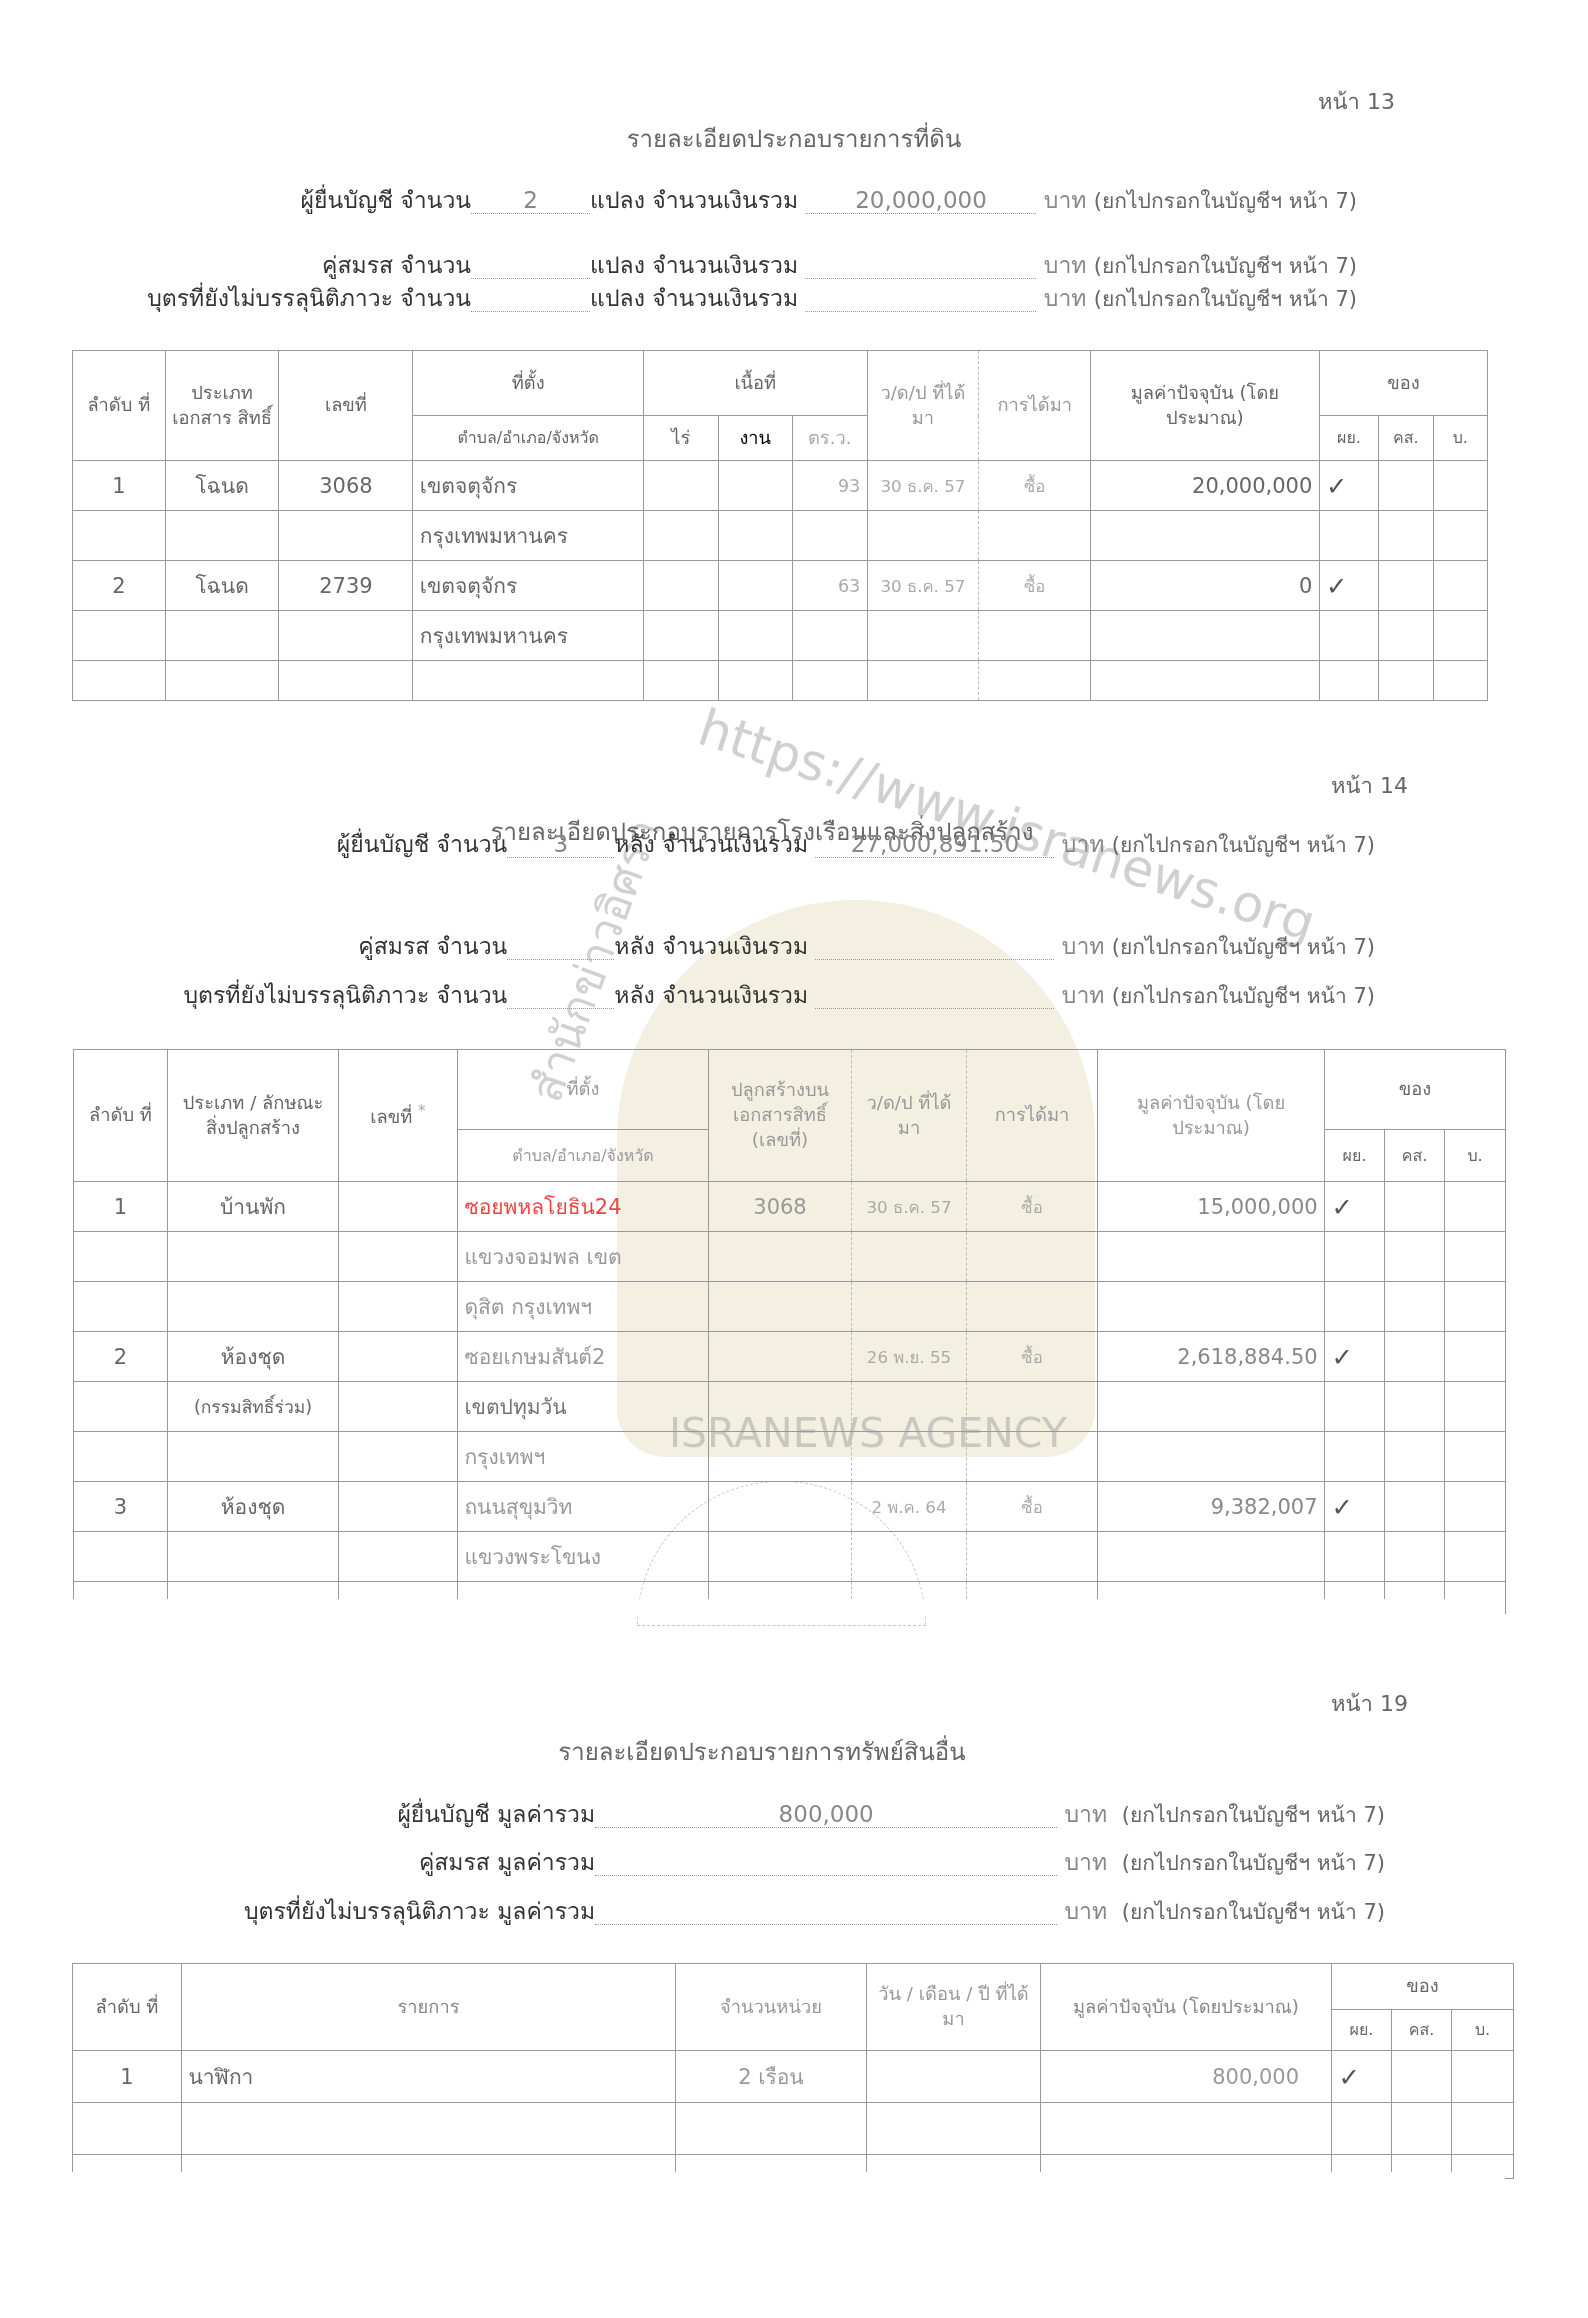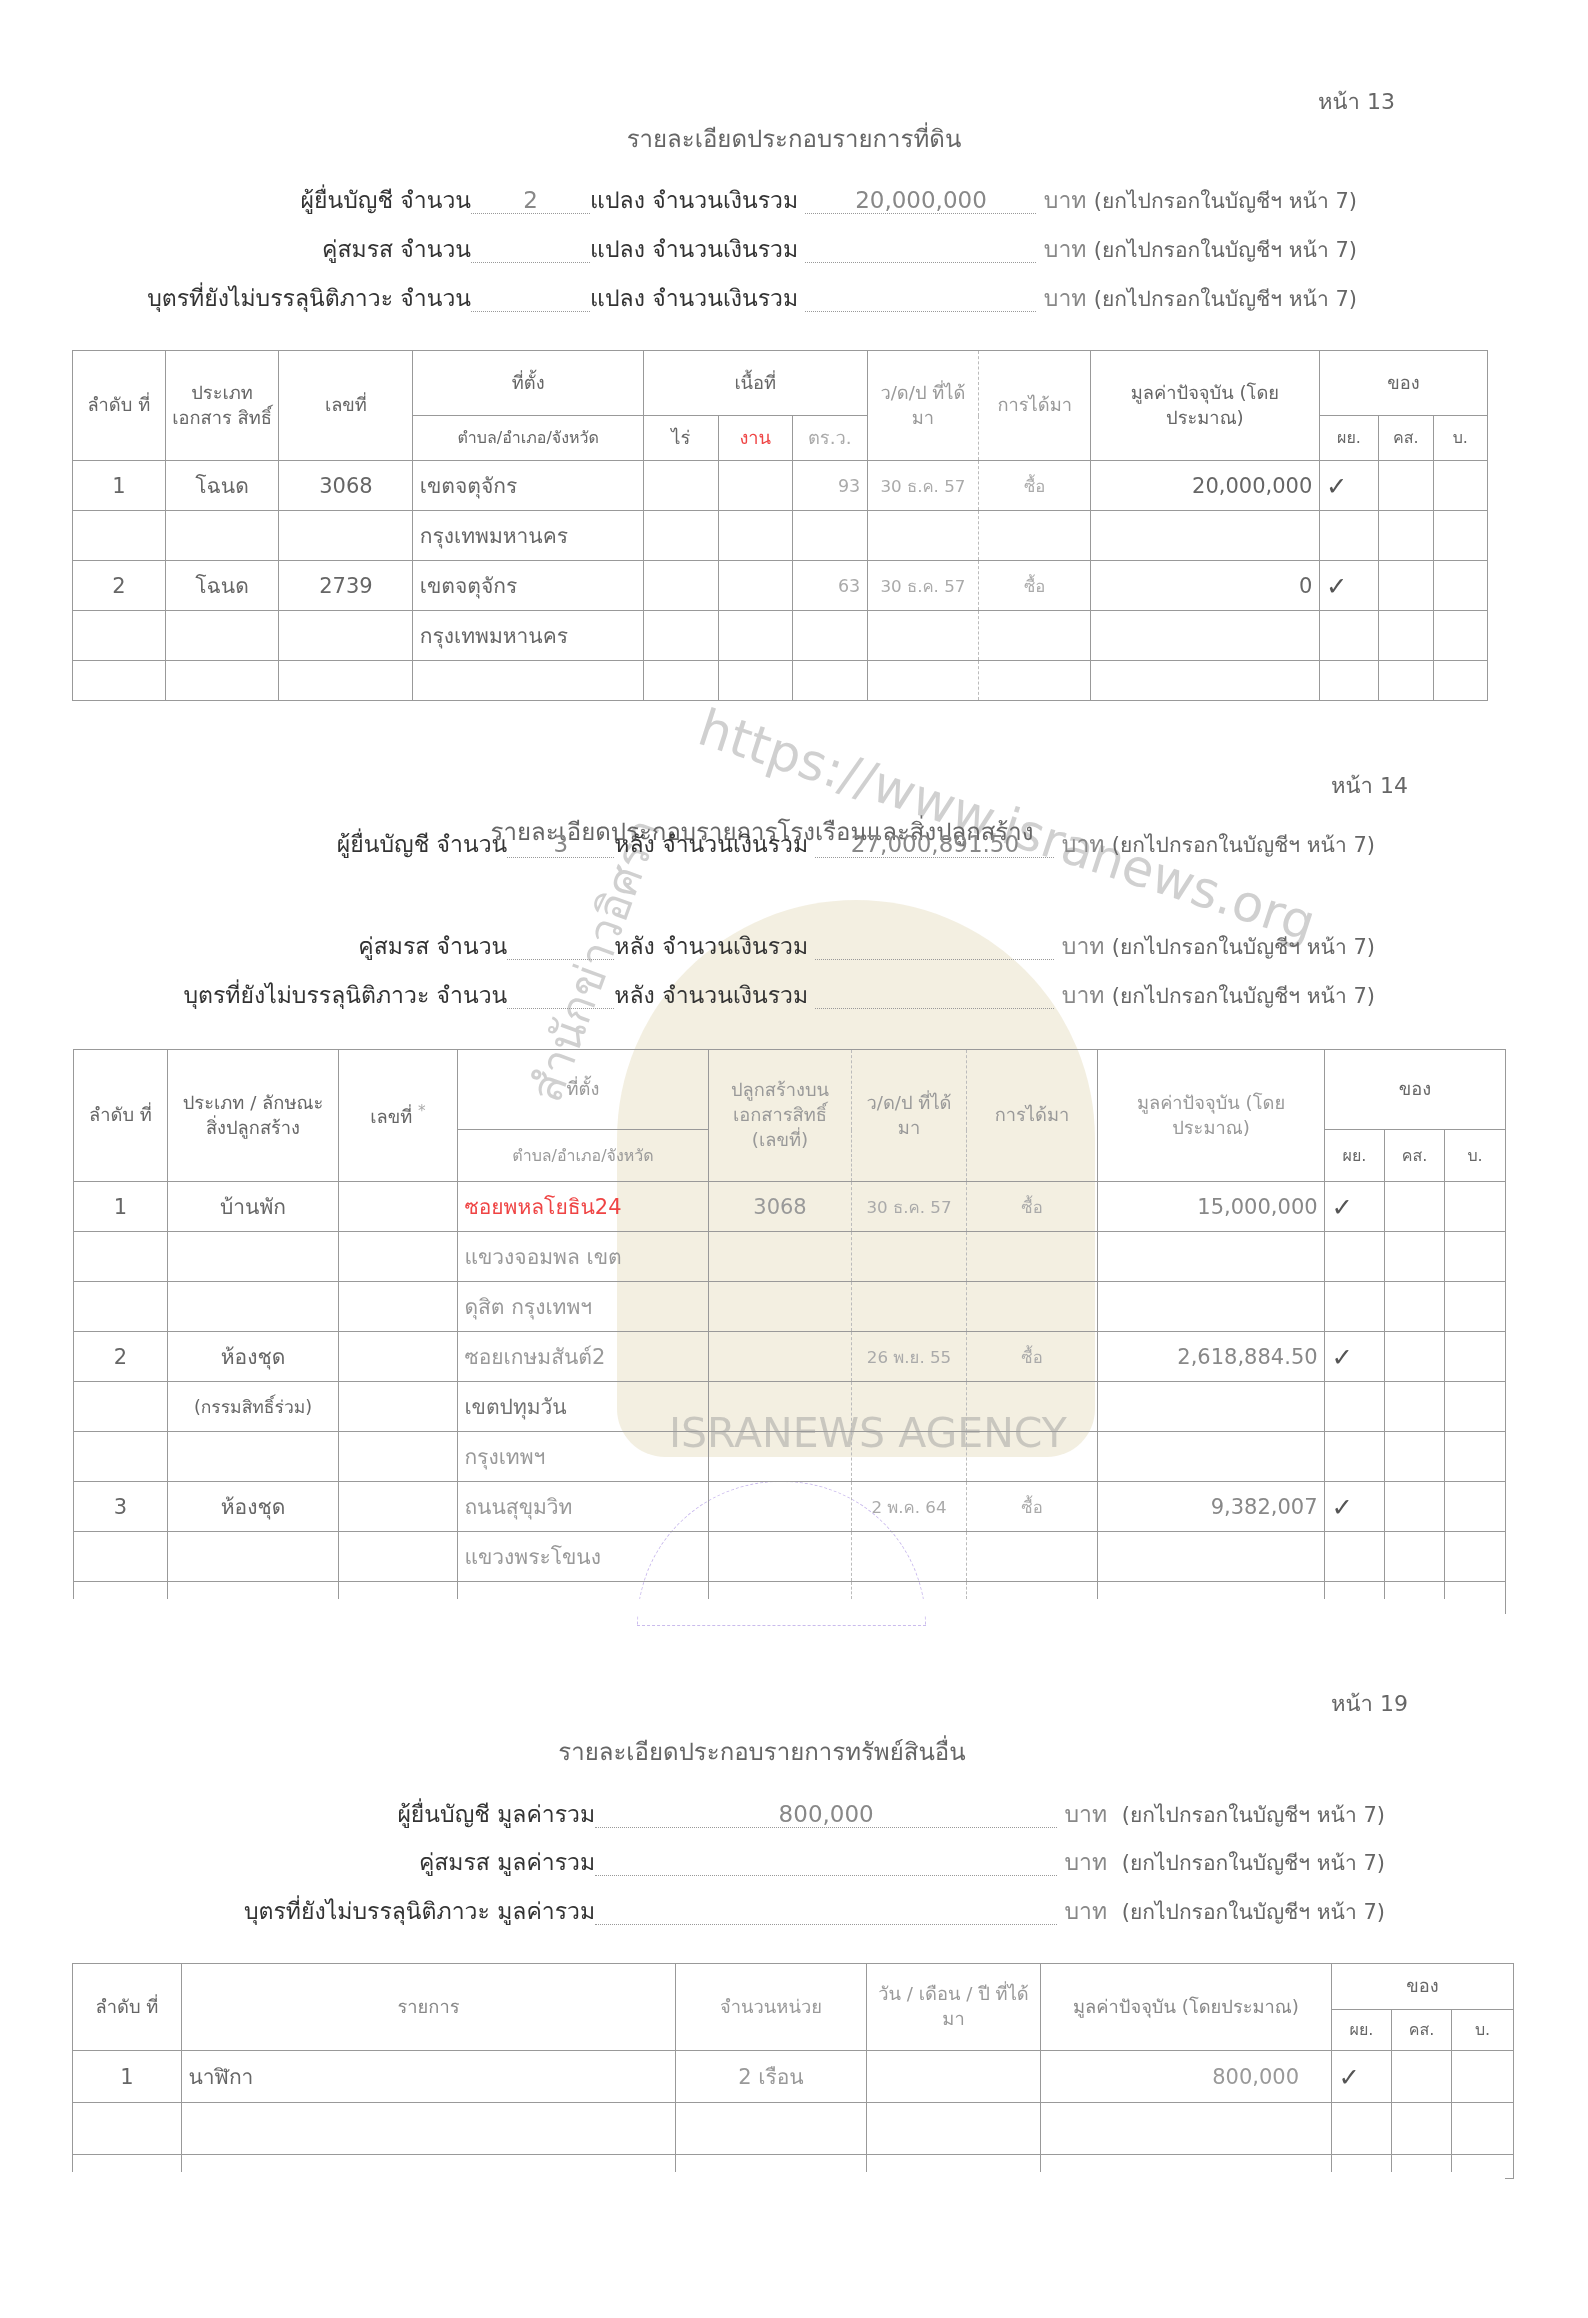--- a/index.html
+++ b/index.html
@@ -32,21 +32,21 @@
 <div class="abs title" style="top:119px">รายละเอียดประกอบรายการที่ดิน</div>
 
 <div class="abs sumrow" style="right:231px;top:182px;text-align:right">
   <b>ผู้ยื่นบัญชี</b>
   <b>จำนวน</b><span class="dots" style="width:119px">2</span><b>แปลง</b>
   <b>จำนวนเงินรวม</b>
   <span class="dots" style="width:231px">20,000,000</span>
   <span style="color:#888">บาท</span>
   <span class="note">(ยกไปกรอกในบัญชีฯ หน้า 7)</span>
 </div>
-<div class="abs sumrow" style="right:231px;top:231px;">
+<div class="abs sumrow" style="right:231px;top:247px;">
   <b>คู่สมรส</b>
   <b>จำนวน</b><span class="dots" style="width:119px">&nbsp;</span><b>แปลง</b>
   <b>จำนวนเงินรวม</b>
   <span class="dots" style="width:231px">&nbsp;</span>
   <span style="color:#888">บาท</span>
   <span class="note">(ยกไปกรอกในบัญชีฯ หน้า 7)</span>
 </div>
 <div class="abs sumrow" style="right:231px;top:280px;text-align:right">
   <b>บุตรที่ยังไม่บรรลุนิติภาวะ</b>
   <b>จำนวน</b><span class="dots" style="width:119px">&nbsp;</span><b>แปลง</b>
@@ -80,21 +80,21 @@
     <th>ที่ตั้ง</th>
     <th colspan="3">เนื้อที่</th>
     <th rowspan="2" class="dash" style="white-space:normal;color:#999">ว/ด/ป ที่ได้มา</th>
     <th rowspan="2" class="dash" style="color:#999">การได้มา</th>
     <th rowspan="2" style="white-space:normal">มูลค่าปัจจุบัน (โดยประมาณ)</th>
     <th colspan="3">ของ</th>
   </tr>
   <tr style="height:45px">
     <th style="font-size:16px">ตำบล/อำเภอ/จังหวัด</th>
     <th>ไร่</th>
-    <th style="color:#ef4444">งาน</th>
+    <th style="color:#000000">งาน</th>
     <th style="color:#aaa">ตร.ว.</th>
     <th style="font-size:16px">ผย.</th>
     <th style="font-size:16px">คส.</th>
     <th style="font-size:16px">บ.</th>
   </tr>
   <tr style="height:50px">
     <td class="c">1</td>
     <td class="c">โฉนด</td>
     <td class="c">3068</td>
     <td>เขตจตุจักร</td>

